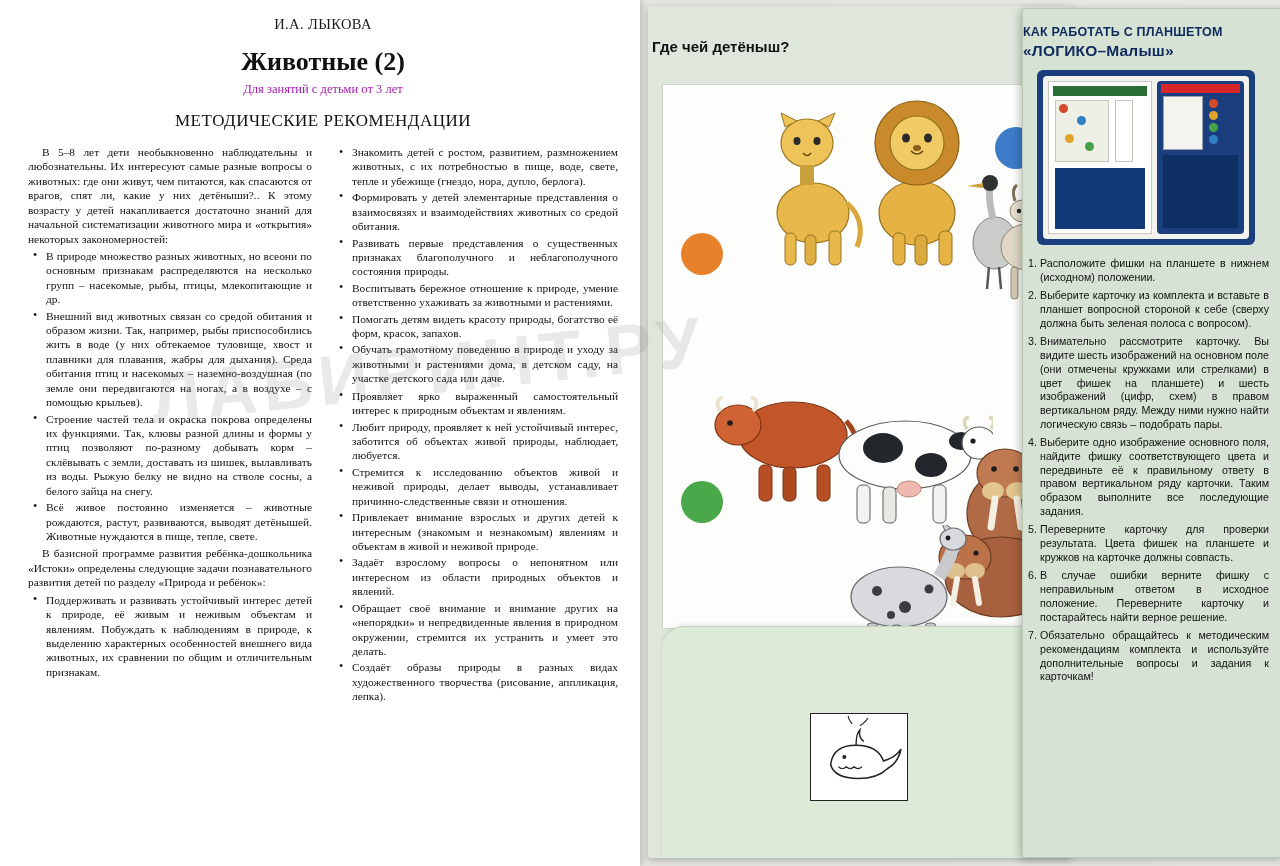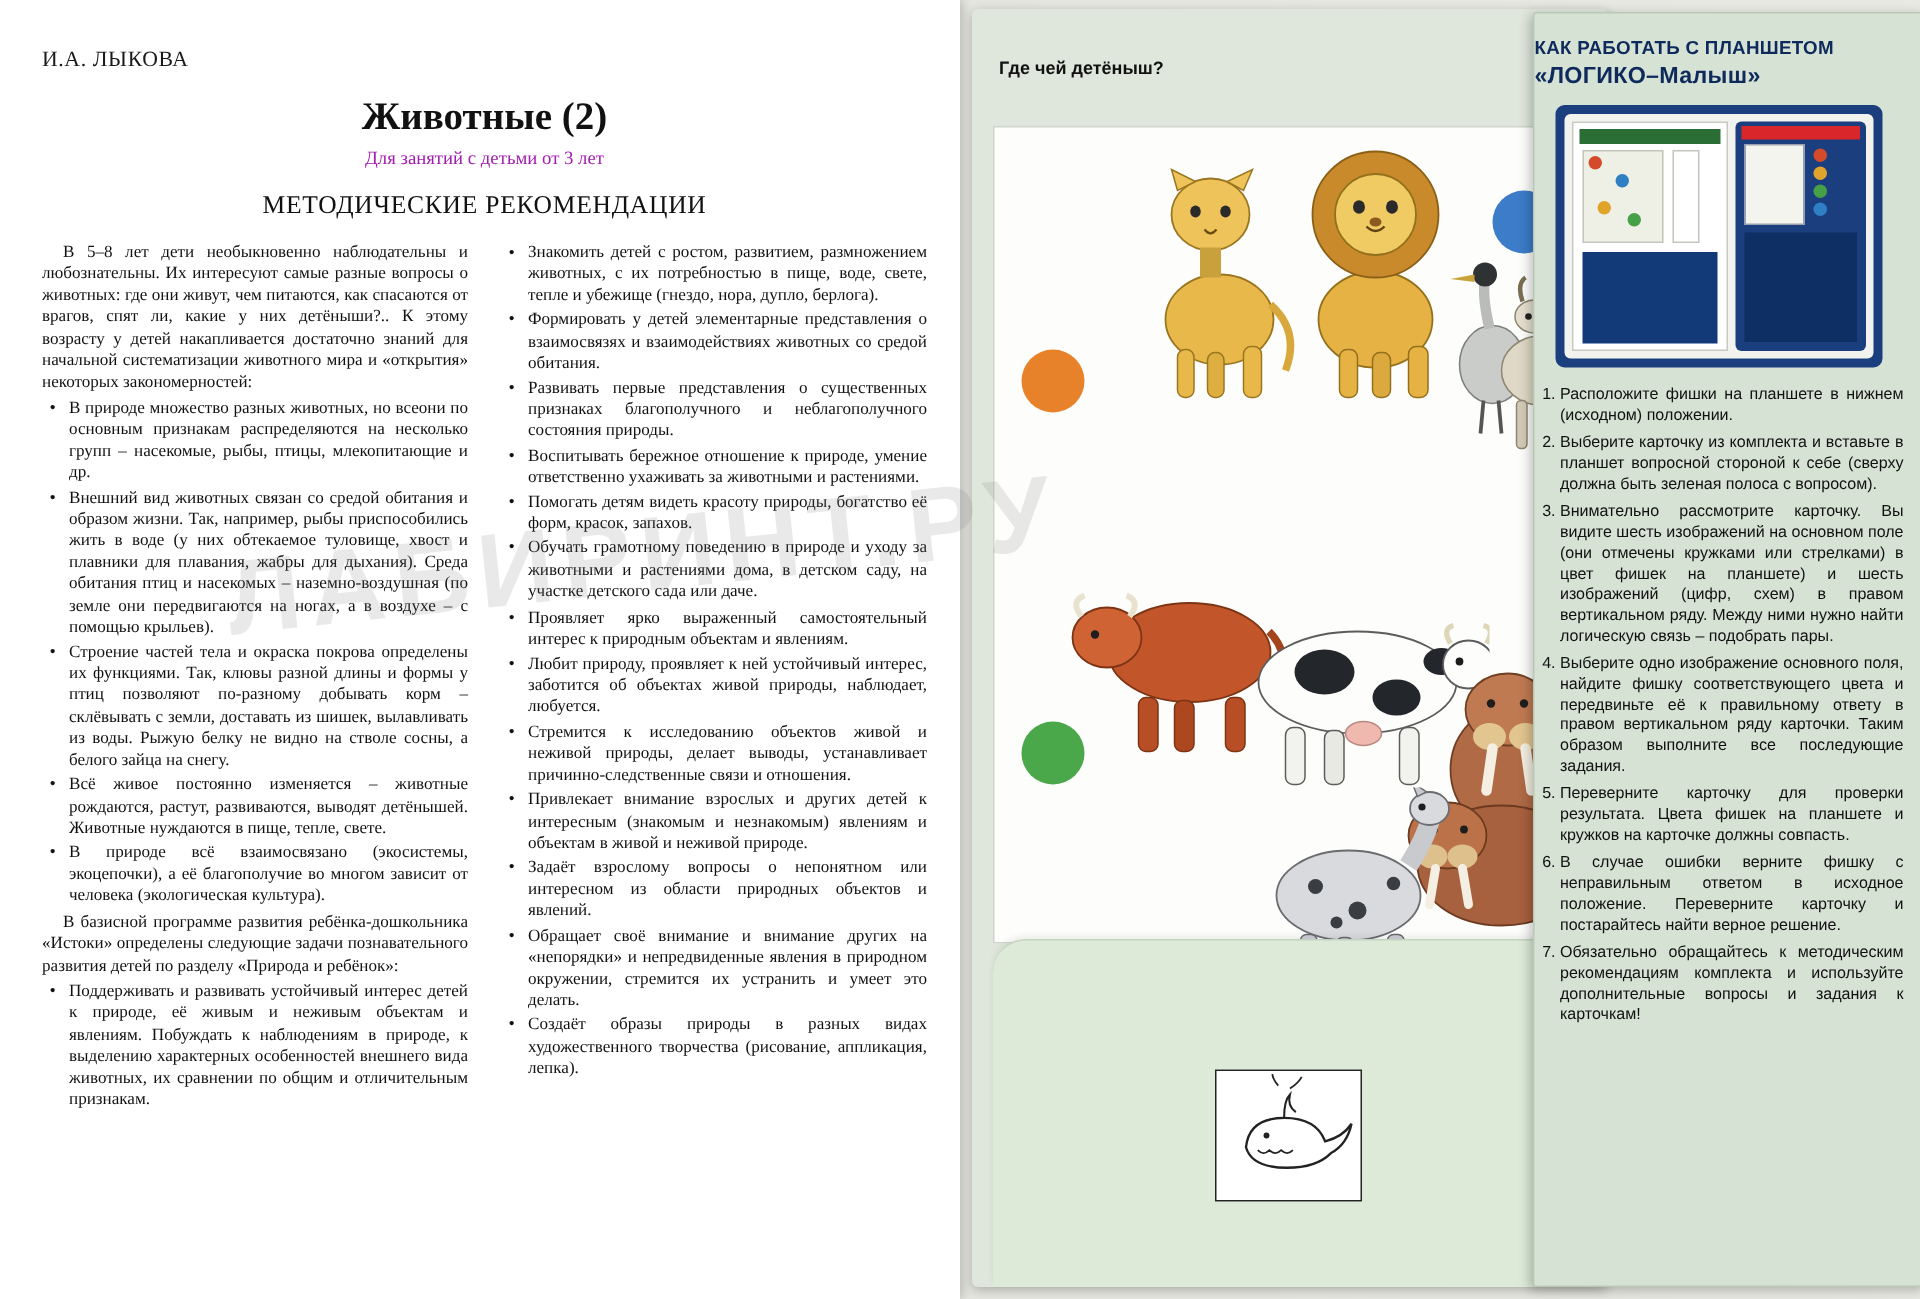--- a/index.html
+++ b/index.html
@@ -17,22 +17,22 @@
   }
 
   
   .left-page {
     position: absolute; left: 0; top: 0; width: 640px; height: 866px;
     background: #ffffff;
     box-shadow: 2px 0 6px rgba(0,0,0,0.18);
     padding: 14px 22px 10px 28px;
   }
   .author {
-    font-size: 14.5px; letter-spacing: .4px;
-    margin-top: 18px; color: #1a1a1a;
+    text-align: center; font-size: 14.5px; letter-spacing: .4px;
+    margin-top: 2px; color: #1a1a1a;
   }
   .book-title {
     text-align: center; font-size: 26px; font-weight: bold;
     margin-top: 14px; color: #111;
   }
   .subtitle {
     text-align: center; font-size: 12.5px; margin-top: 5px; color: #a21caf;
   }
   .method-head {
     text-align: center; font-size: 17px; margin-top: 14px;
@@ -55,23 +55,23 @@
   }
 
   
   .mid-card {
     position: absolute; left: 648px; top: 6px; width: 424px; height: 852px;
     background: #dfe7dc;
     border-radius: 4px 4px 4px 4px;
     box-shadow: 0 2px 7px rgba(0,0,0,0.25);
   }
   .mid-title {
-    position: absolute; left: 18px; top: 32px;
+    position: absolute; left: 4px; top: 32px;
     font-family: "Liberation Sans", sans-serif;
-    font-weight: bold; font-size: 12px; color: #111;
+    font-weight: bold; font-size: 15px; color: #111;
   }
   .pic-frame {
     position: absolute; left: 14px; top: 78px; width: 396px; height: 545px;
     background: #fdfdfb; border: 1px solid #cfd5cb; overflow: hidden;
   }
   .dot { position: absolute; border-radius: 50%; }
   .dot.orange { background: #e8822a; width: 42px; height: 42px; left: 18px; top: 148px; }
   .dot.blue   { background: #3d7cc9; width: 42px; height: 42px; left: 332px; top: 42px; }
   .dot.green  { background: #4aa84a; width: 42px; height: 42px; left: 18px; top: 396px; }
 
@@ -162,21 +162,20 @@
     <div class="subtitle">Для занятий с детьми от 3 лет</div>
     <div class="method-head">МЕТОДИЧЕСКИЕ РЕКОМЕНДАЦИИ</div>
 
     <div class="cols">
       <p>В 5–8 лет дети необыкновенно наблюдательны и любознательны. Их интересуют самые разные вопросы о животных: где они живут, чем питаются, как спасаются от врагов, спят ли, какие у них детёныши?.. К этому возрасту у детей накапливается достаточно знаний для начальной систематизации животного мира и «открытия» некоторых закономерностей:</p>
       <ul>
         <li>В природе множество разных животных, но всеони по основным признакам распределяются на несколько групп – насекомые, рыбы, птицы, млекопитающие и др.</li>
         <li>Внешний вид животных связан со средой обитания и образом жизни. Так, например, рыбы приспособились жить в воде (у них обтекаемое туловище, хвост и плавники для плавания, жабры для дыхания). Среда обитания птиц и насекомых – наземно-воздушная (по земле они передвигаются на ногах, а в воздухе – с помощью крыльев).</li>
         <li>Строение частей тела и окраска покрова определены их функциями. Так, клювы разной длины и формы у птиц позволяют по-разному добывать корм – склёвывать с земли, доставать из шишек, вылавливать из воды. Рыжую белку не видно на стволе сосны, а белого зайца на снегу.</li>
         <li>Всё живое постоянно изменяется – животные рождаются, растут, развиваются, выводят детёнышей. Животные нуждаются в пище, тепле, свете.</li>
-        <li>В природе всё взаимосвязано (экосистемы, экоцепочки), а её благополучие во многом зависит от человека (экологическая культура).</li>
       </ul>
       <p>В базисной программе развития ребёнка-дошкольника «Истоки» определены следующие задачи познавательного развития детей по разделу «Природа и ребёнок»:</p>
       <ul>
         <li>Поддерживать и развивать устойчивый интерес детей к природе, её живым и неживым объектам и явлениям. Побуждать к наблюдениям в природе, к выделению характерных особенностей внешнего вида животных, их сравнении по общим и отличительным признакам.</li>
         <li>Знакомить детей с ростом, развитием, размножением животных, с их потребностью в пище, воде, свете, тепле и убежище (гнездо, нора, дупло, берлога).</li>
         <li>Формировать у детей элементарные представления о взаимосвязях и взаимодействиях животных со средой обитания.</li>
         <li>Развивать первые представления о существенных признаках благополучного и неблагополучного состояния природы.</li>
         <li>Воспитывать бережное отношение к природе, умение ответственно ухаживать за животными и растениями.</li>
         <li>Помогать детям видеть красоту природы, богатство её форм, красок, запахов.</li>
         <li>Обучать грамотному поведению в природе и уходу за животными и растениями дома, в детском саду, на участке детского сада или даче.</li>

